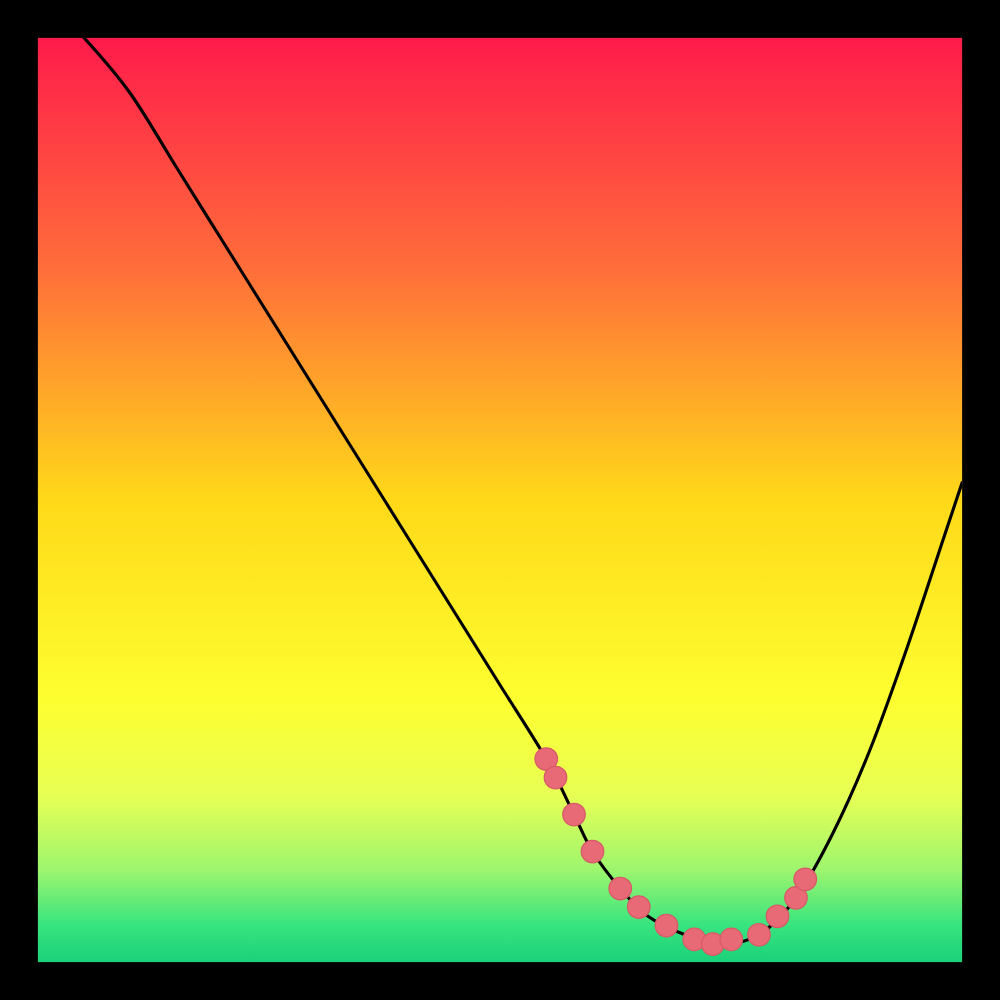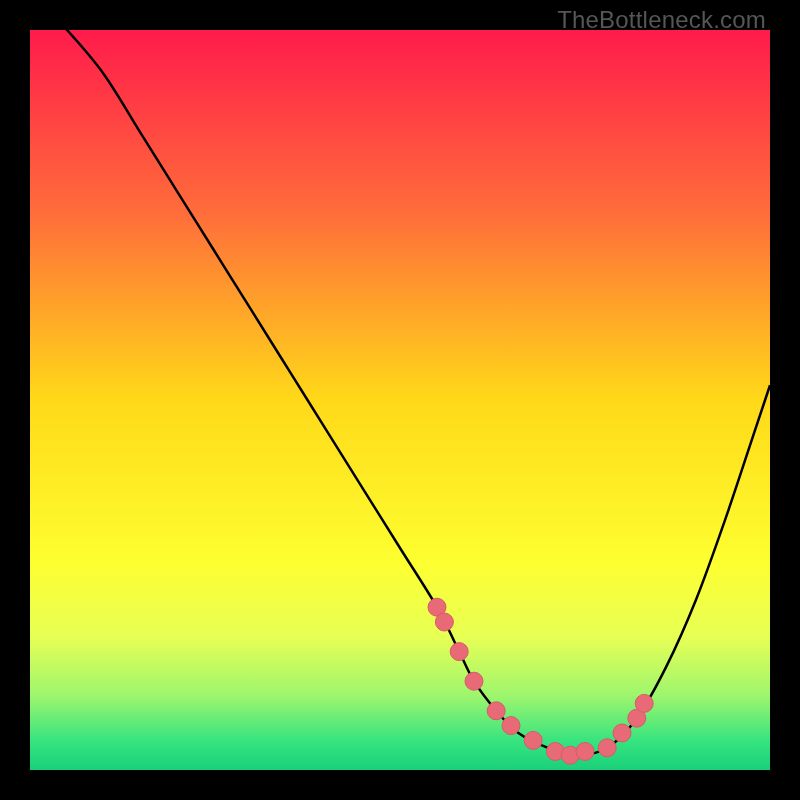--- a/index.html
+++ b/index.html
@@ -71,14 +71,13 @@
           <circle cx="525.4" cy="721.5" r="9" fill="#e96a77" stroke="#d85a68" stroke-width="1"></circle>
           <circle cx="540.1999999999999" cy="725.2" r="9" fill="#e96a77" stroke="#d85a68" stroke-width="1"></circle>
           <circle cx="555" cy="721.5" r="9" fill="#e96a77" stroke="#d85a68" stroke-width="1"></circle>
           <circle cx="577.2" cy="717.8" r="9" fill="#e96a77" stroke="#d85a68" stroke-width="1"></circle>
           <circle cx="592" cy="703" r="9" fill="#e96a77" stroke="#d85a68" stroke-width="1"></circle>
           <circle cx="606.8" cy="688.2" r="9" fill="#e96a77" stroke="#d85a68" stroke-width="1"></circle>
           <circle cx="614.1999999999999" cy="673.4" r="9" fill="#e96a77" stroke="#d85a68" stroke-width="1"></circle>
         </g>
     </svg>
   </div>
-  <div class="watermark">TheBottleneck.com</div>
 </div>
 
 </body></html>

